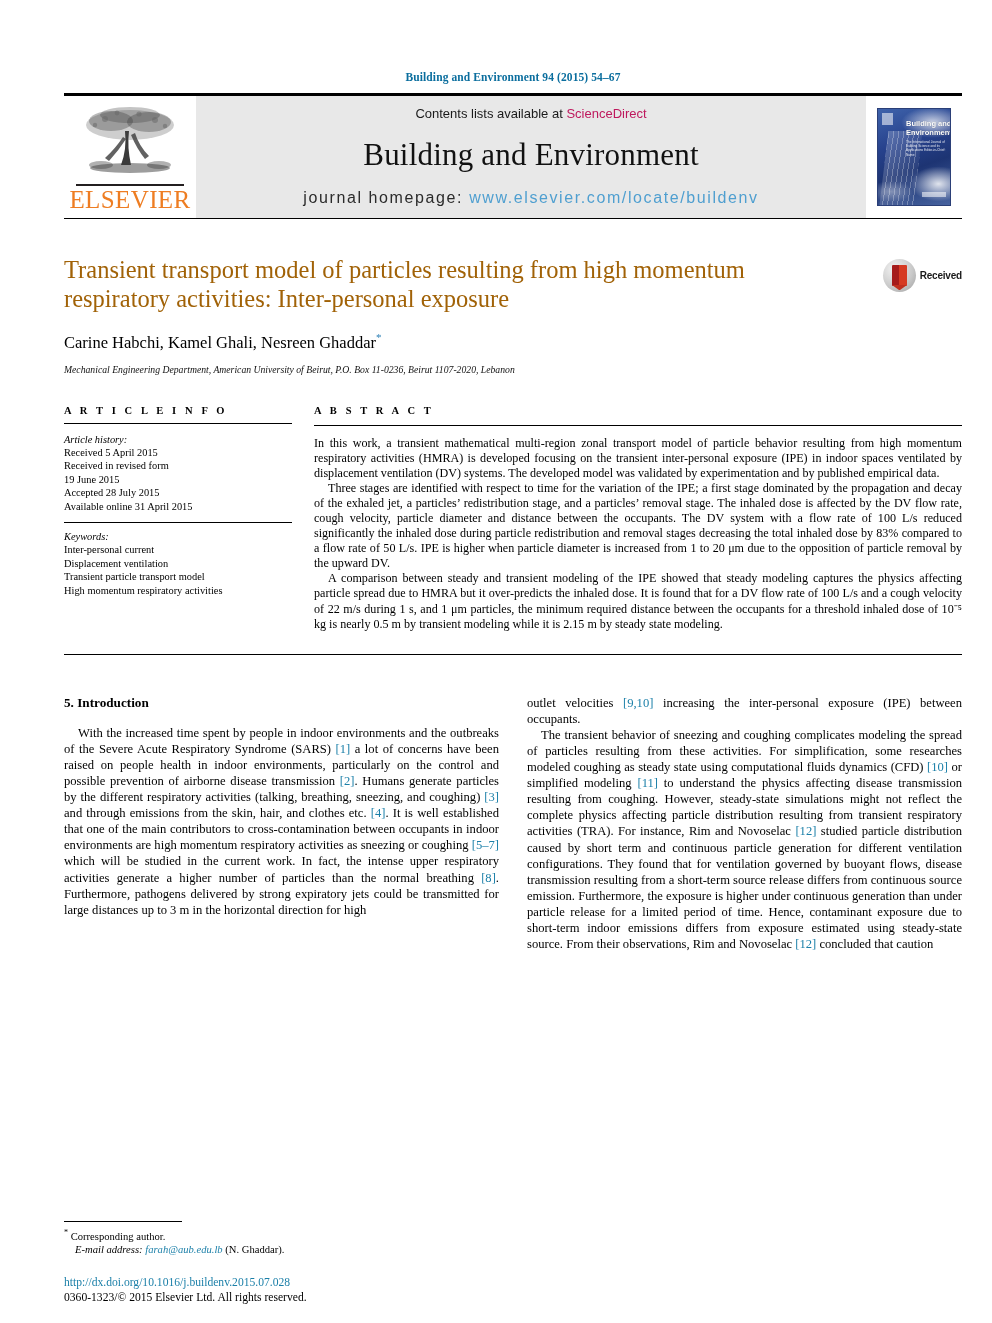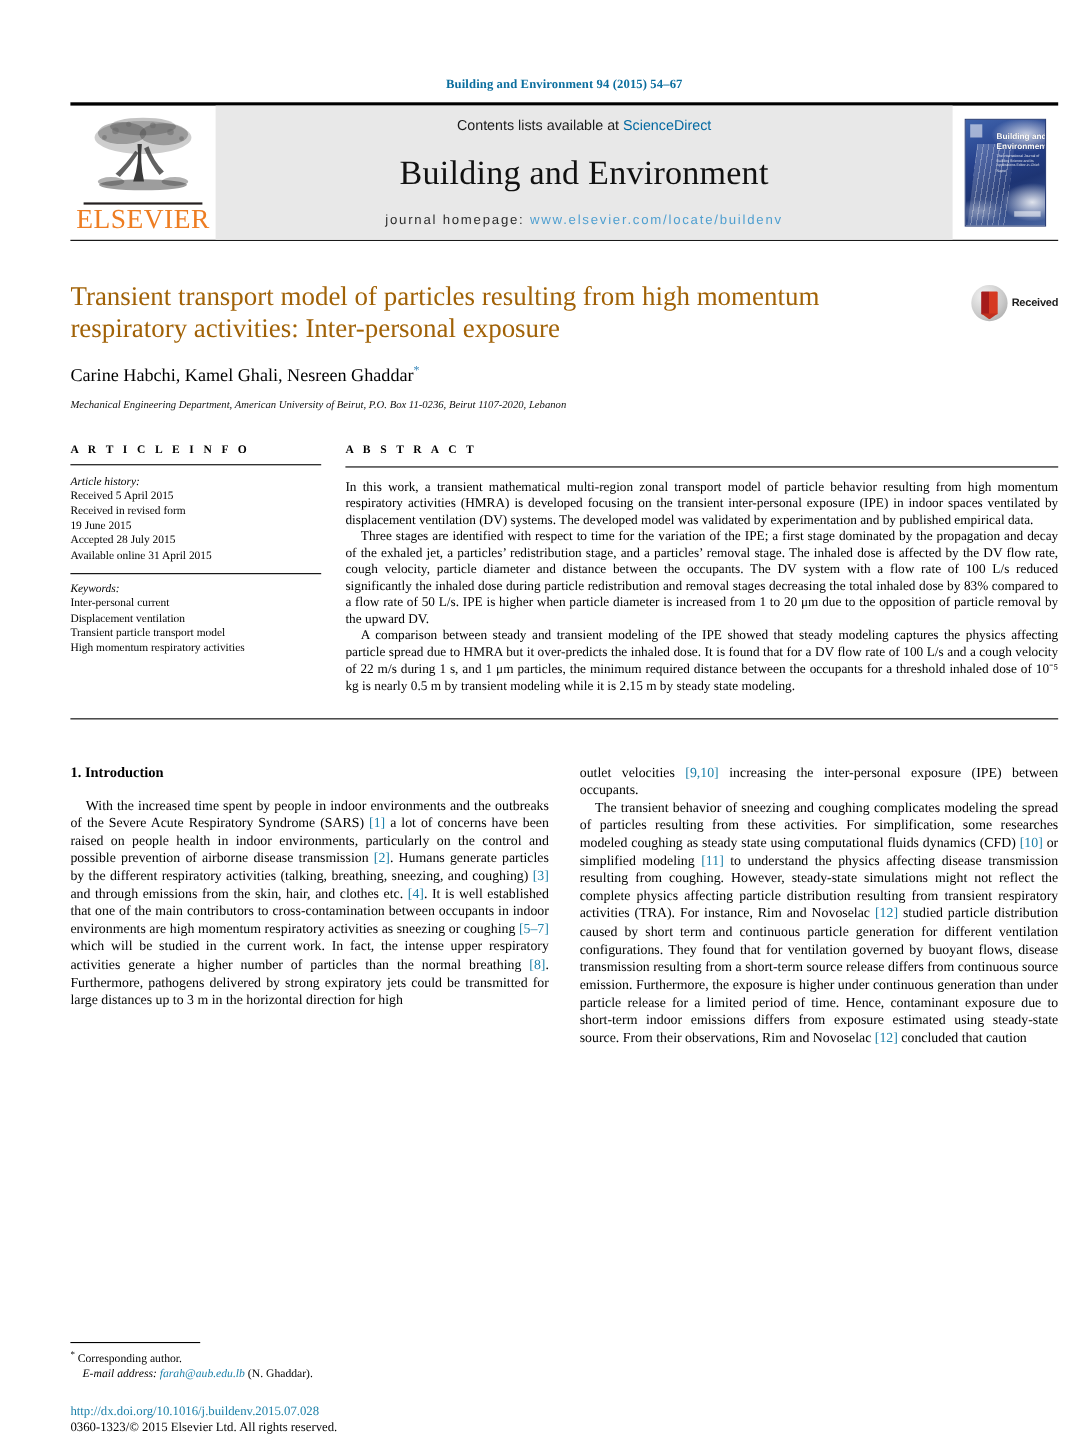--- a/index.html
+++ b/index.html
@@ -86,32 +86,32 @@
     align-items: center;
     padding: 10px 0 11px 0;
     box-sizing: border-box;
   }
   .contents-line {
     font-family: "Liberation Sans", sans-serif;
     font-size: 13px;
     color: #1a1a1a;
   }
   .contents-line .sd {
-    color: #0369a1;
+    color: #be185d;
     text-align: center;
   }
   .journal-name {
     font-family: "Liberation Serif", serif;
     font-size: 31px;
     color: #111;
     letter-spacing: .2px;
   }
   .homepage-line {
     font-family: "Liberation Sans", sans-serif;
-    font-size: 12px;
+    font-size: 16px;
     color: #2b2b2b;
     letter-spacing: 1.6px;
   }
   .homepage-line .url {
     color: #4f9fd0;
   }
 
   .cover-box {
     flex: 0 0 96px;
     width: 96px;
@@ -484,21 +484,21 @@
         <p>A comparison between steady and transient modeling of the IPE showed that steady modeling captures the physics affecting particle spread due to HMRA but it over-predicts the inhaled dose. It is found that for a DV flow rate of 100 L/s and a cough velocity of 22 m/s during 1 s, and 1 μm particles, the minimum required distance between the occupants for a threshold inhaled dose of 10⁻⁵ kg is nearly 0.5 m by transient modeling while it is 2.15 m by steady state modeling.</p>
       </div>
     </div>
   </div>
 
   <div class="hr-section"></div>
 
   <div class="body-cols">
 
     <div class="bcol">
-      <div class="h2">1. Introduction</div>
+      <div class="h2">5. Introduction</div>
       <p class="ptext" style="text-indent:14px"><span>With the increased time spent by people in indoor environments and the outbreaks of the Severe Acute Respiratory Syndrome (SARS) </span><span class="ref">[1]</span><span> a lot of concerns have been raised on people health in indoor environments, particularly on the control and possible prevention of airborne disease transmission </span><span class="ref">[2]</span><span>. Humans generate particles by the different respiratory activities (talking, breathing, sneezing, and coughing) </span><span class="ref">[3]</span><span> and through emissions from the skin, hair, and clothes etc. </span><span class="ref">[4]</span><span>. It is well established that one of the main contributors to cross-contamination between occupants in indoor environments are high momentum respiratory activities as sneezing or coughing </span><span class="ref">[5–7]</span><span> which will be studied in the current work. In fact, the intense upper respiratory activities generate a higher number of particles than the normal breathing </span><span class="ref">[8]</span><span>. Furthermore, pathogens delivered by strong expiratory jets could be transmitted for large distances up to 3 m in the horizontal direction for high</span></p>
     </div>
 
     <div class="bcol">
       <p class="ptext"><span>outlet velocities </span><span class="ref">[9,10]</span><span> increasing the inter-personal exposure (IPE) between occupants.</span></p>
       <p class="ptext"><span>The transient behavior of sneezing and coughing complicates modeling the spread of particles resulting from these activities. For simplification, some researches modeled coughing as steady state using computational fluids dynamics (CFD) </span><span class="ref">[10]</span><span> or simplified modeling </span><span class="ref">[11]</span><span> to understand the physics affecting disease transmission resulting from coughing. However, steady-state simulations might not reflect the complete physics affecting particle distribution resulting from transient respiratory activities (TRA). For instance, Rim and Novoselac </span><span class="ref">[12]</span><span> studied particle distribution caused by short term and continuous particle generation for different ventilation configurations. They found that for ventilation governed by buoyant flows, disease transmission resulting from a short-term source release differs from continuous source emission. Furthermore, the exposure is higher under continuous generation than under particle release for a limited period of time. Hence, contaminant exposure due to short-term indoor emissions differs from exposure estimated using steady-state source. From their observations, Rim and Novoselac </span><span class="ref">[12]</span><span> concluded that caution</span></p>
     </div>
   </div>
 
   <div class="footnote-area">

